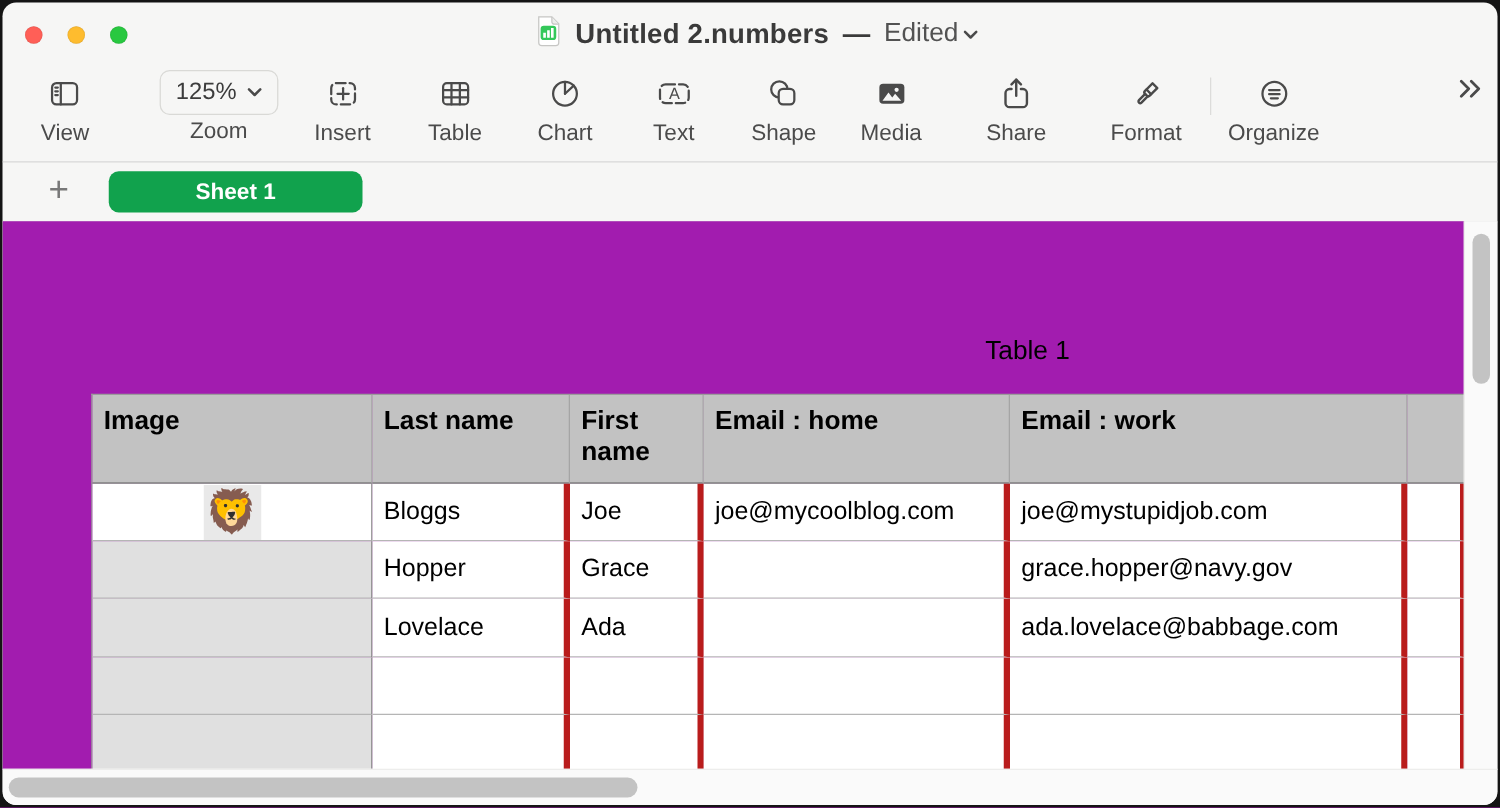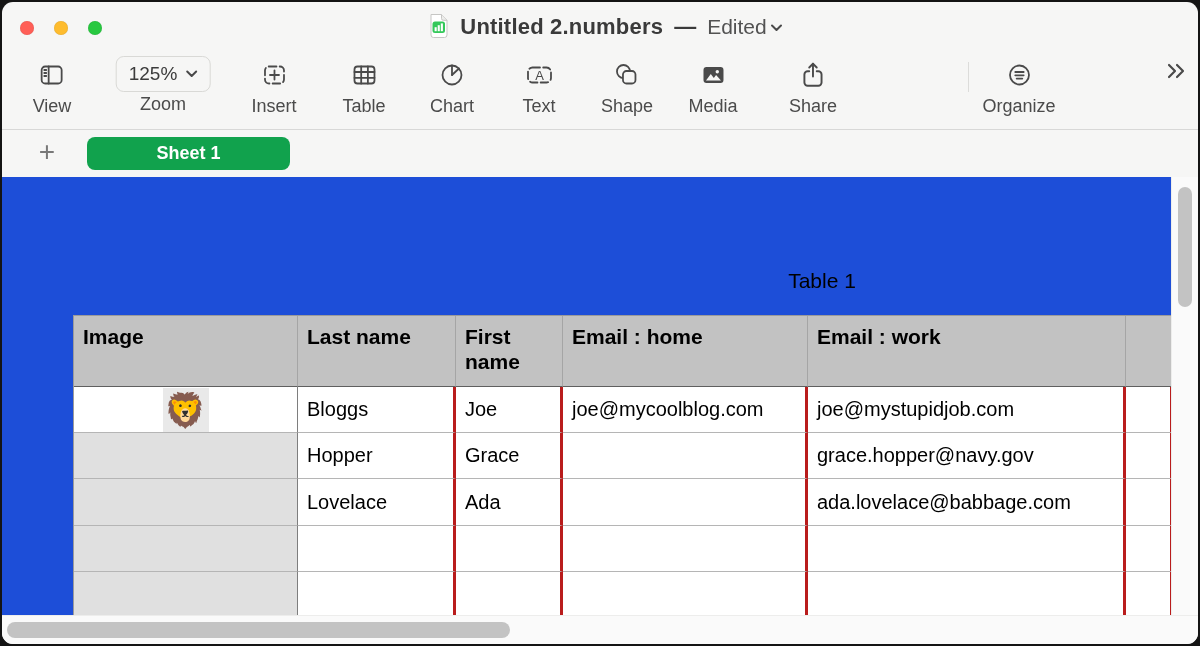--- a/index.html
+++ b/index.html
@@ -27,26 +27,26 @@
   .tb-divider{position:absolute;left:966px;top:10px;width:1px;height:30px;background:#dcdcda;}
   .more-btn{position:absolute;left:1174px;top:8px;transform:translateX(-50%);}
   .more-btn svg{stroke:#4a4a4a;fill:none;stroke-width:2.2;stroke-linecap:round;stroke-linejoin:round;}
 
   
   .sheetbar{position:absolute;left:0;top:127px;right:0;height:48px;border-bottom:1px solid #d4d4d3;}
   .add-sheet{position:absolute;left:30px;top:7px;width:30px;height:32px;font-size:28px;font-weight:300;color:#787878;display:flex;align-items:center;justify-content:center;}
   .sheet-tab{position:absolute;left:85px;top:8px;width:203px;height:33px;border-radius:8px;background:#11A24D;color:#fff;font-weight:bold;font-size:18px;display:flex;align-items:center;justify-content:center;}
 
   
-  .canvas{position:absolute;left:0;top:175px;right:26px;bottom:28px;background:#1d4ed8;overflow:hidden;}
+  .canvas{position:absolute;left:0;top:175px;right:26px;bottom:28px;background:#a21caf;overflow:hidden;}
   .table-title{position:absolute;left:700px;top:92px;width:240px;text-align:center;font-size:21px;color:#000;}
 
   .ntable{position:absolute;left:71px;top:138px;width:1100px;border-top:1px solid #9b9b9b;border-left:1px solid #9b9b9b;}
   .trow{display:flex;}
-  .cell{box-sizing:border-box;background:#fff;border-right:3px solid #b91c1c;border-bottom:1px solid #b5b5b5;display:flex;align-items:center;padding-left:9px;font-size:20px;color:#000;overflow:hidden;}
+  .cell{box-sizing:border-box;background:#fff;border-right:5px solid #b91c1c;border-bottom:1px solid #b5b5b5;display:flex;align-items:center;padding-left:9px;font-size:20px;color:#000;overflow:hidden;}
   .c0{width:224px;} .c1{width:158px;} .c2{width:107px;} .c3{width:245px;text-align:right;} .c4{width:318px;} .c5{width:47px;padding-left:0;}
   .hrow .cell{background:#c2c2c2;border-right:1px solid #a5a5a5;border-bottom:1px solid #5f5f5f;font-weight:bold;font-size:21px;line-height:25px;align-items:flex-start;padding-top:8px;}
   .hrow{height:71px;} .r1{height:46px;} .r2{height:46px;} .r3{height:47px;} .r4{height:46px;} .r5{height:46px;}
   .hrow .cell{height:71px;} .r1 .cell{height:46px;} .r2 .cell{height:46px;} .r3 .cell{height:47px;} .r4 .cell{height:46px;} .r5 .cell{height:46px;}
   .imgcell{background:#e0e0e0;border-right:1px solid #7e7e7e;}
   .imgcell-photo{background:#fff;border-right:1px solid #7e7e7e;justify-content:center;padding-left:0;}
   .thumb{width:46px;height:44px;background:#e9e9e9;display:flex;align-items:center;justify-content:center;font-size:34px;line-height:1;}
 
   
   .v-track{position:absolute;right:0;top:175px;bottom:28px;width:26px;background:#fafafa;border-left:1px solid #ededec;}
@@ -95,21 +95,21 @@
           <rect x="4" y="5.5" width="20" height="17" rx="3.5"></rect>
           <line x1="11" y1="5.5" x2="11" y2="22.5"></line>
           <line x1="6.6" y1="9" x2="8.6" y2="9"></line>
             <line x1="6.6" y1="12" x2="8.6" y2="12"></line>
             <line x1="6.6" y1="15" x2="8.6" y2="15"></line>
         </svg>
       </div>
       <div class="tlabel">View</div>
     </div>
 
-    <div class="titem" style="left:161px">
+    <div class="titem" style="left:173px">
       <div class="zoom-pill">
         <span>125%</span>
         <svg class="chev" width="12" height="8" viewBox="0 0 12 8">
             <polyline points="1.5,1.5 6,6 10.5,1.5"></polyline>
           </svg>
       </div>
       <div class="tlabel">Zoom</div>
     </div>
 
     <div class="titem" style="left:272px">
@@ -182,20 +182,32 @@
       <div class="ticon">
         <svg width="30" height="30" viewBox="0 0 28 28">
           <path d="M10.5 10.5 H9 a3 3 0 0 0 -3 3 v7.5 a3 3 0 0 0 3 3 h10 a3 3 0 0 0 3 -3 v-7.5 a3 3 0 0 0 -3 -3 h-1.5"></path>
           <line x1="14" y1="15.5" x2="14" y2="3.5"></line>
           <polyline points="10.5,7 14,3.5 17.5,7"></polyline>
         </svg>
       </div>
       <div class="tlabel">Share</div>
     </div>
 
+    <div class="titem" style="left:915px">
+      <div class="ticon">
+        <svg width="30" height="30" viewBox="0 0 28 28">
+          <g transform="rotate(45 14 14)">
+            <path d="M11.5 5.5 h5 v6.5 h-5 z" rx="1"></path>
+            <path d="M11.5 12 v1.5 a1.5 1.5 0 0 0 1.5 1.5 h2 a1.5 1.5 0 0 0 1.5 -1.5 V12"></path>
+            <path d="M13.2 15 v6.5 a1.3 1.3 0 0 0 2.6 0 V15"></path>
+          </g>
+        </svg>
+      </div>
+      <div class="tlabel">Format</div>
+    </div>
 
     <div class="tb-divider"></div>
 
     <div class="titem" style="left:1017px">
       <div class="ticon">
         <svg width="30" height="28" viewBox="0 0 28 28">
           <circle cx="14" cy="14" r="9.5"></circle>
           <line x1="9.8" y1="11" x2="18.2" y2="11"></line>
           <line x1="9.8" y1="14.3" x2="18.2" y2="14.3"></line>
           <line x1="11.2" y1="17.6" x2="16.8" y2="17.6"></line>

